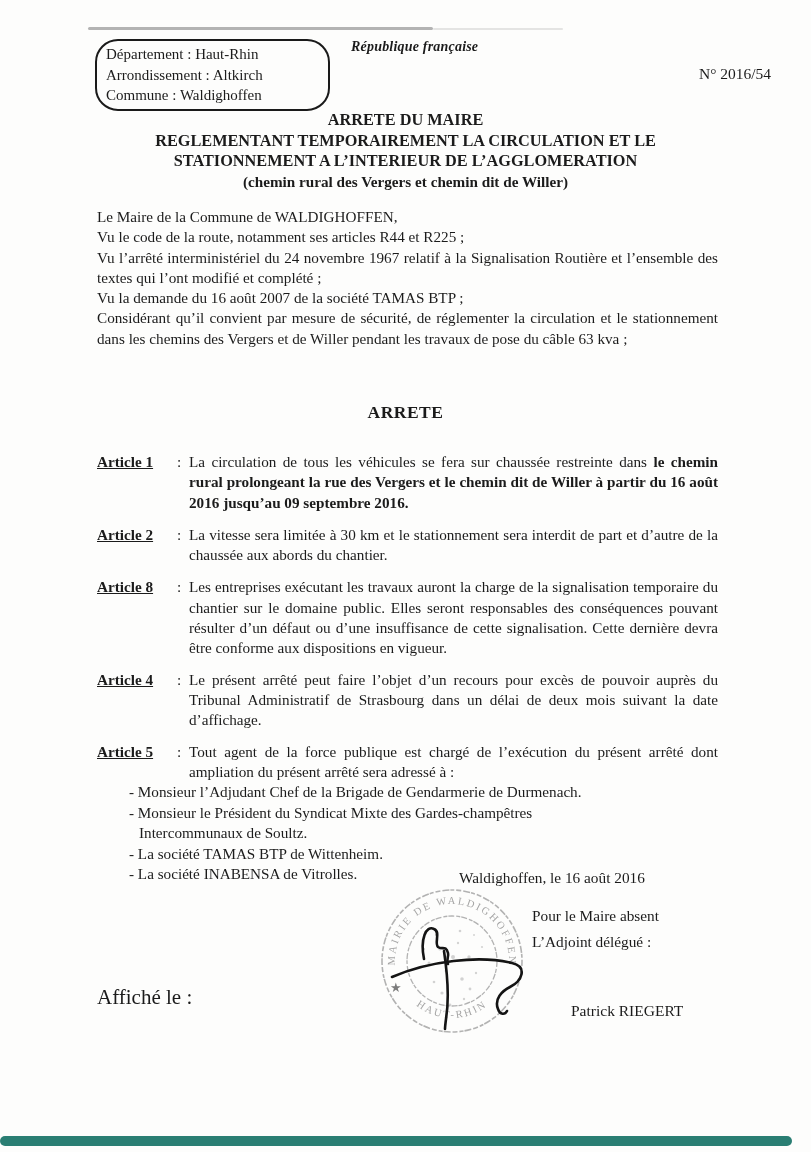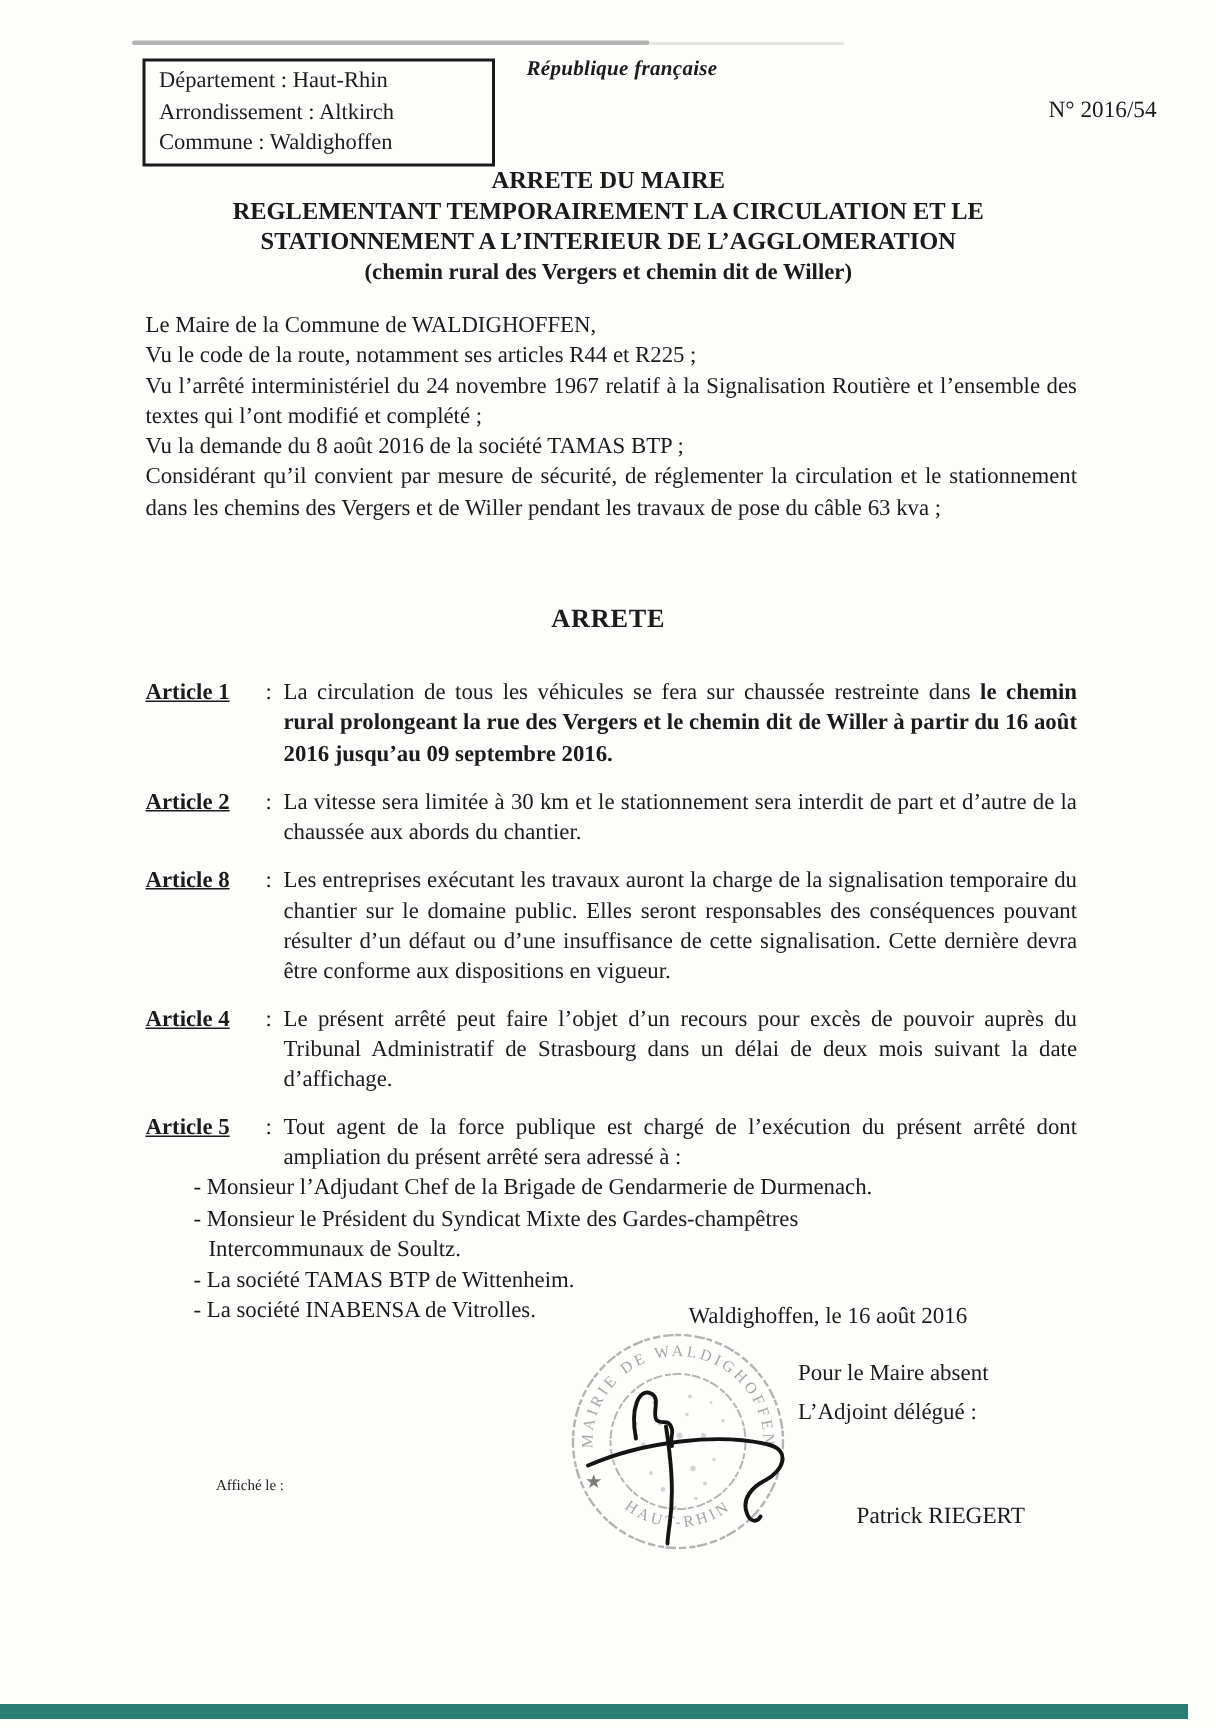--- a/index.html
+++ b/index.html
@@ -1,20 +1,20 @@
 <!DOCTYPE html>
 <html lang="fr"><head>
 <meta charset="utf-8">
 <style>
   html,body{margin:0;padding:0;background:#ffffff;}
   .page{
     position:relative;width:811px;height:1152px;background:#fdfdfc;overflow:hidden;
     font-family:"Liberation Serif","DejaVu Serif",serif;color:#1b1b1b;
   }
-  .abs{position:absolute;}
+  .abs{position:absolute;border-radius:23px;}
   
   .scan-line{background:#8c8c8c;opacity:.65;border-radius:2px;}
   .scan-line.faint{opacity:.22;}
   
   .header-box{
     left:95px;top:39px;width:213px;border:2px solid #1a1a1a;
     padding:3px 9px;font-size:15px;line-height:20.5px;background:transparent;
   }
   .republique{left:351px;top:39px;font-size:14px;font-style:italic;font-weight:bold;letter-spacing:.2px;}
   .doc-number{left:699px;top:65px;font-size:15.5px;}
@@ -34,21 +34,21 @@
   .article .label span{text-decoration:underline;}
   .article .colon{flex:0 0 12px;}
   .article .body{flex:1;text-align:justify;}
   .mb12{margin-bottom:12px;margin-top:12px;} .mb11{margin-bottom:11px;}
   .dest-list{margin:0 0 0 32px;line-height:20.5px;}
   .dest-list .indent{padding-left:10px;}
   .bullet-artifact{left:99px;top:746px;font-size:9px;color:#444;}
   
   .date-line{left:459px;top:869px;font-size:15.3px;}
   .sign-block{left:532px;top:903px;font-size:15.3px;line-height:25.5px;}
-  .posted{left:97px;top:985px;font-size:10px;margin-left:47px;}
+  .posted{left:97px;top:985px;font-size:21px;}
   .signer{left:571px;top:1002px;font-size:15.5px;}
   .stamp-wrap{left:374px;top:887px;width:162px;height:154px;}
   
   .bottom-bar{left:0;top:1136px;width:792px;height:10px;background:#2a7e73;}
 </style>
 </head>
 <body>
 
 <div class="page">
 
@@ -68,21 +68,21 @@
     <div class="t-main">ARRETE DU MAIRE</div>
     <div class="t-main">REGLEMENTANT TEMPORAIREMENT LA CIRCULATION ET LE</div>
     <div class="t-main">STATIONNEMENT A L’INTERIEUR DE L’AGGLOMERATION</div>
     <div class="t-sub">(chemin rural des Vergers et chemin dit de Willer)</div>
   </div>
 
   <div class="abs preamble">
     <p>Le Maire de la Commune de WALDIGHOFFEN,</p>
     <p>Vu le code de la route, notamment ses articles R44 et R225 ;</p>
     <p>Vu l’arrêté interministériel du 24 novembre 1967 relatif à la Signalisation Routière et l’ensemble des textes qui l’ont modifié et complété ;</p>
-    <p>Vu la demande du 8 août 2016 de la société TAMAS BTP ;</p>
+    <p>Vu la demande du 16 août 2007 de la société TAMAS BTP ;</p>
     <p>Considérant qu’il convient par mesure de sécurité, de réglementer la circulation et le stationnement dans les chemins des Vergers et de Willer pendant les travaux de pose du câble 63 kva ;</p>
   </div>
 
   <div class="abs arrete-heading">ARRETE</div>
 
   <div class="abs articles">
 
     <div class="article mb12">
       <div class="label"><span>Article 1</span></div>
       <div class="colon">:</div>

